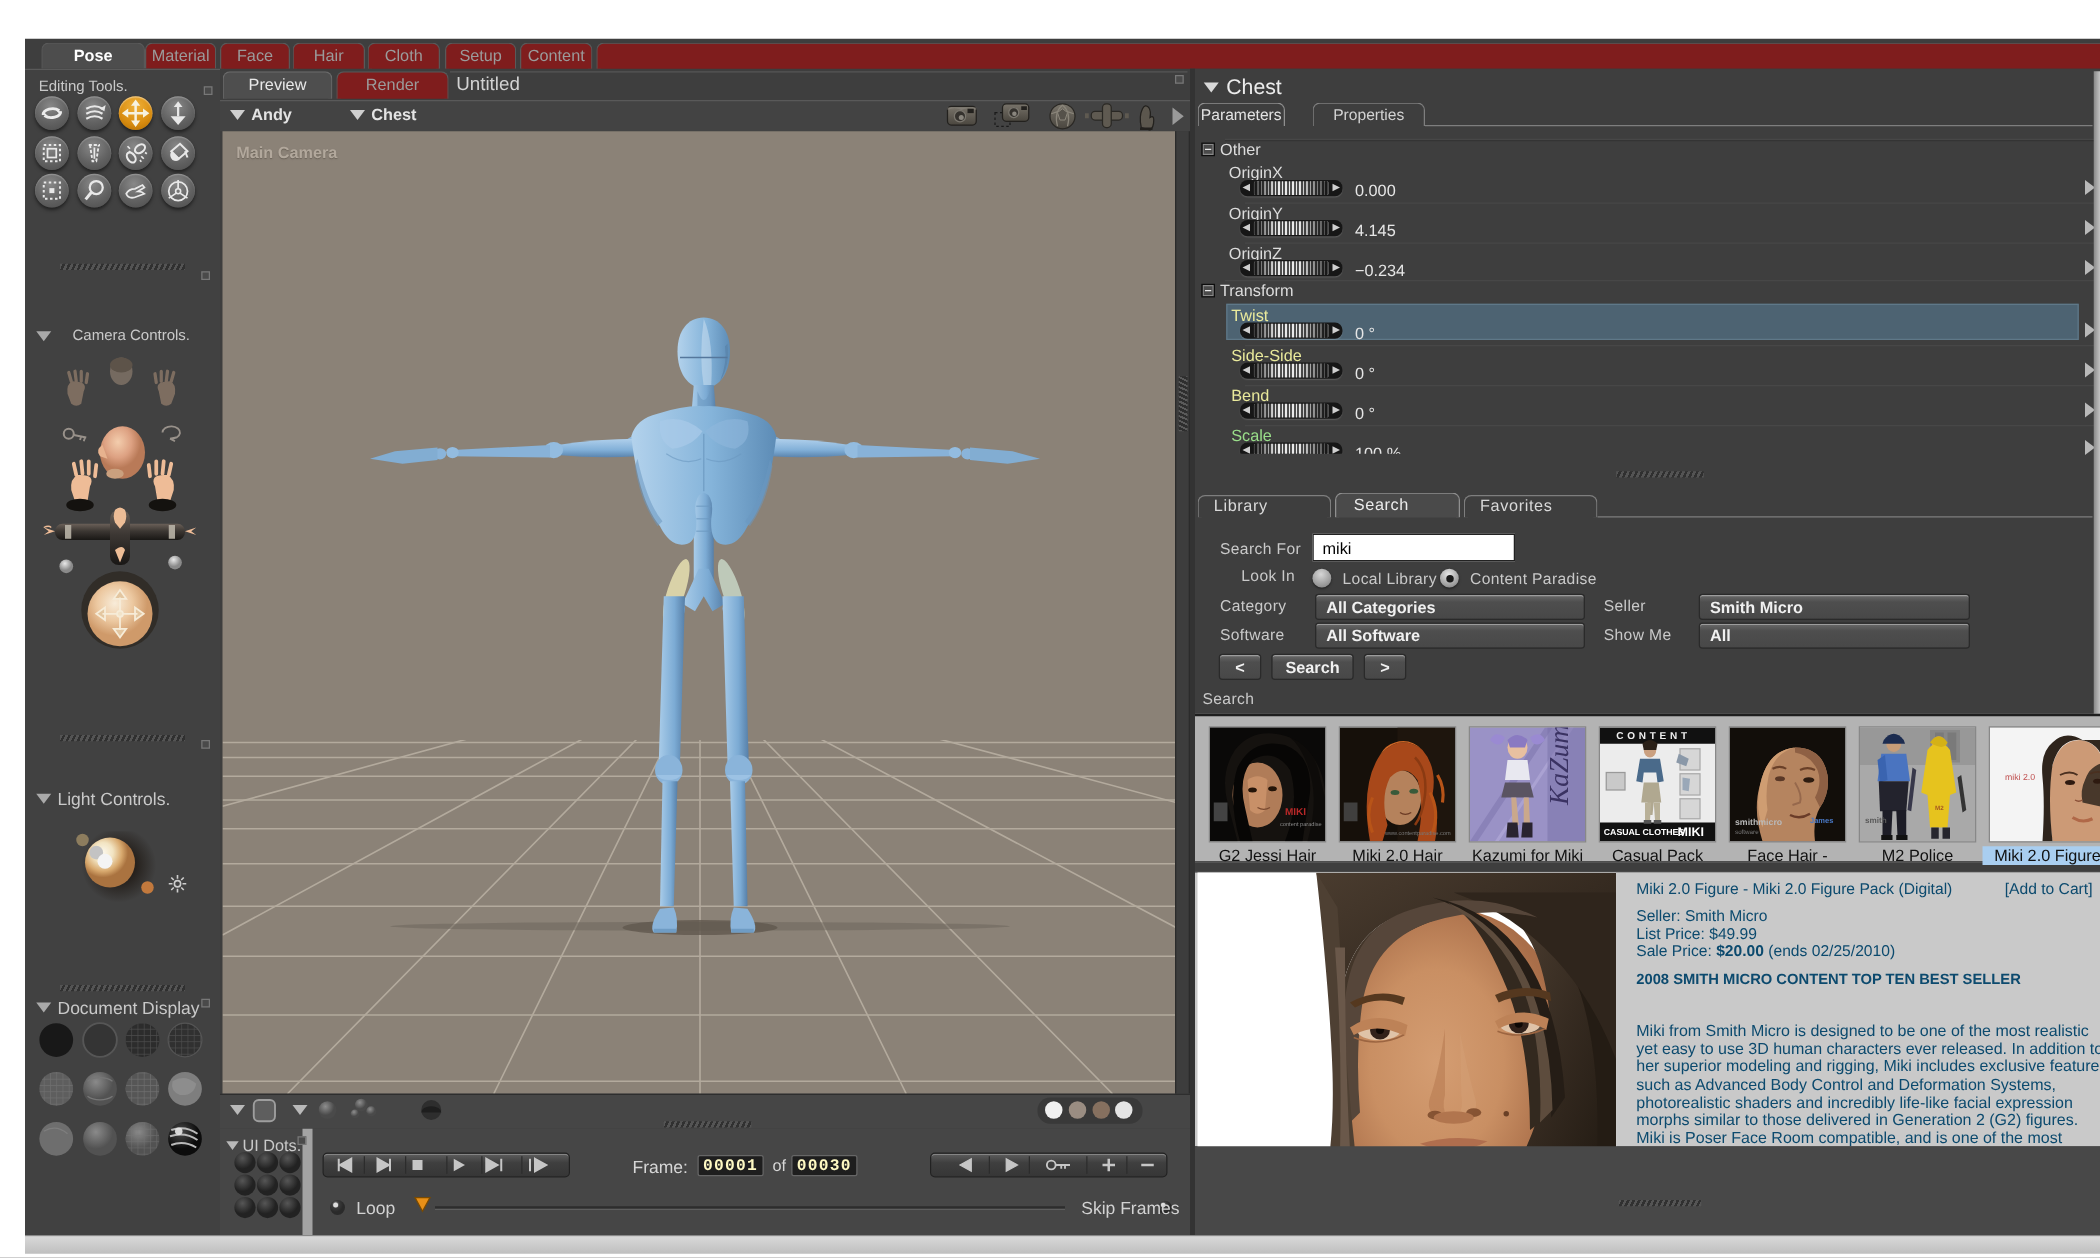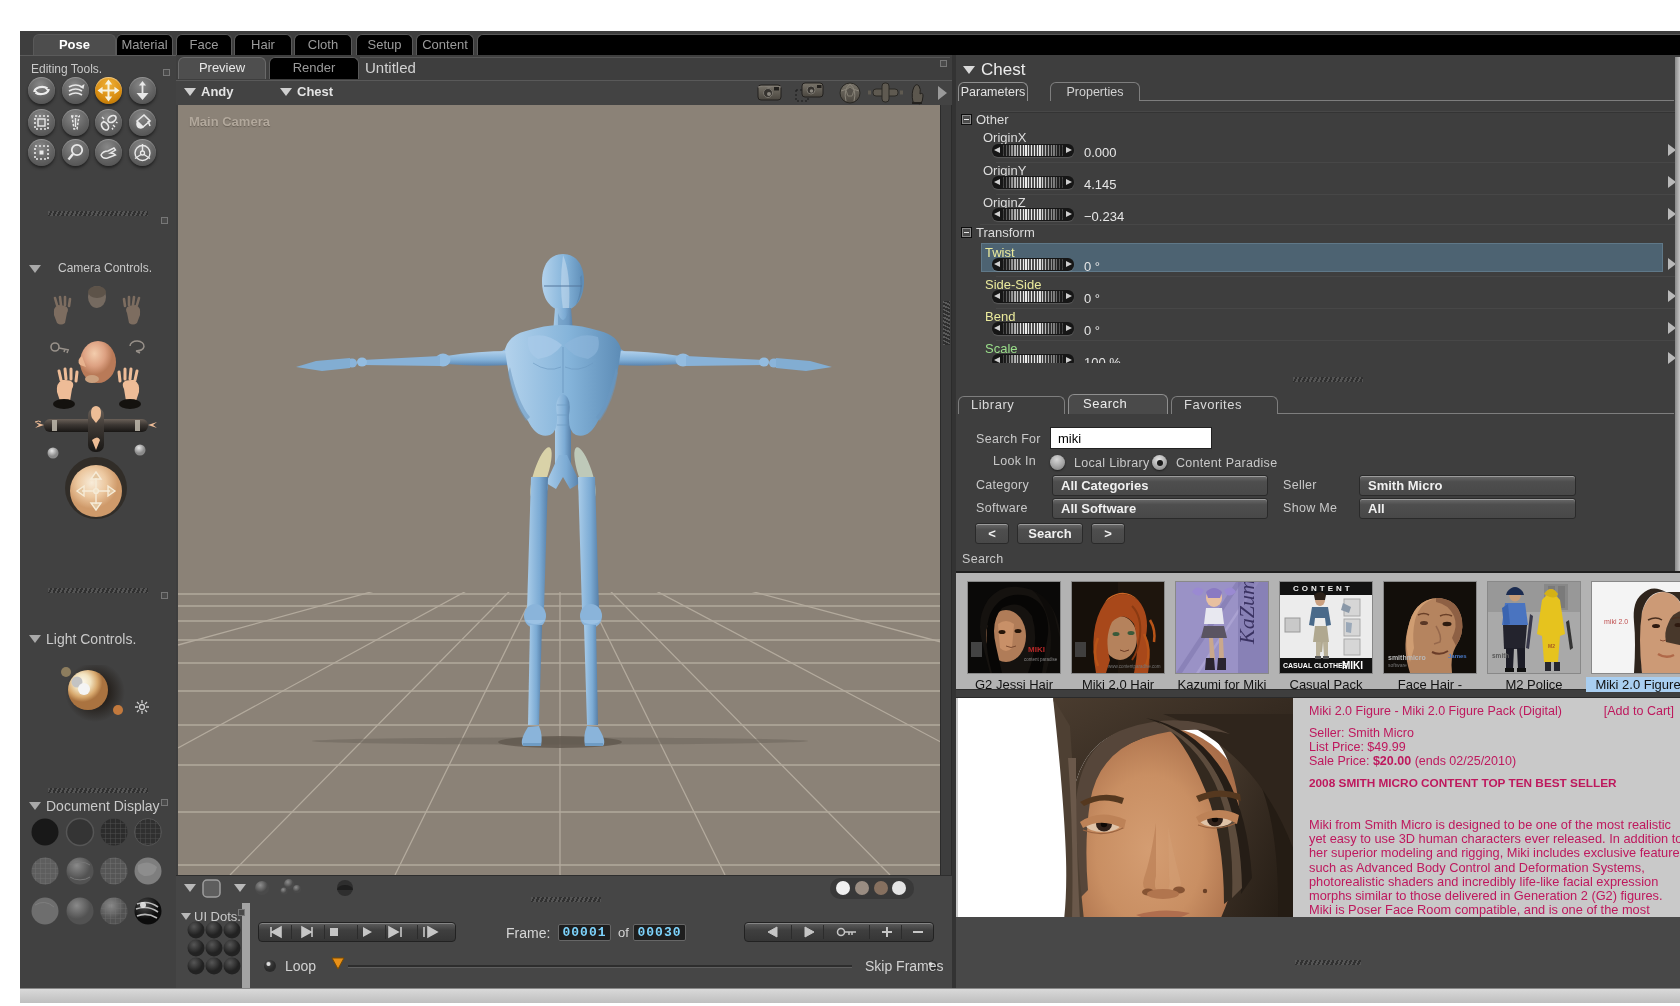--- a/index.html
+++ b/index.html
@@ -5,21 +5,21 @@
 * { margin:0; padding:0; box-sizing:border-box; }
 html,body { -webkit-font-smoothing:antialiased; width:1680px; height:1006px; background:#fff; font-family:"Liberation Sans", sans-serif; overflow:hidden; }
 #win { position:absolute; left:20px; top:12px; right:0; bottom:3px; }
 #titlebar { position:absolute; left:0; top:0; right:0; height:19px; border-radius:6px 6px 0 0;
   background:linear-gradient(#f9f9f9,#ebebeb 45%,#d2d2d2); border-bottom:1px solid #6e6e6e; }
 .tl { position:absolute; top:15px; width:12px; height:12px; border-radius:50%;
   background:radial-gradient(circle at 50% 35%, #f4f4f4, #c9c9c9 70%, #a0a0a0); border:1px solid #888; }
 #body { position:absolute; left:0; top:19px; right:0; bottom:15px; background:#3e3e3e; }
 #bottombar { position:absolute; left:0; right:0; bottom:0; height:15px;
   background:linear-gradient(#d9d9d9,#bfbfbf); border-top:1px solid #888; }
-.tab { position:absolute; top:0; height:21px; background:#000000; border:1px solid #595959; border-bottom:none;
+.tab { position:absolute; top:0; height:21px; background:#7f1d1d; border:1px solid #595959; border-bottom:none;
   border-radius:6px 6px 0 0; color:#9b9b9b; font-size:13px; text-align:center; line-height:20px; }
 .ltext { color:#c9c9c9; font-size:13px; }
 .tri-d { width:0; height:0; border-left:6px solid transparent; border-right:6px solid transparent; border-top:8px solid #a9a9a9; }
 .toolbtn { position:absolute; width:27px; height:27px; border-radius:50%;
   background:radial-gradient(circle at 45% 30%, #888888, #626262 55%, #4b4b4b);
   box-shadow:0 2px 3px rgba(0,0,0,.5), inset 0 1px 1px rgba(255,255,255,.25); }
 .hatch { position:absolute; height:5px; background:repeating-linear-gradient(115deg,#565656 0 2px,#2e2e2e 2px 4px); opacity:.9; }
 .cornerbox { position:absolute; width:7px; height:7px; border:1px solid #777; background:#4a4a4a; }
 .dial { position:absolute; width:82px; height:13px; border-radius:6px; background:#161616;
   box-shadow:0 1px 1px rgba(255,255,255,.15); }
@@ -38,21 +38,21 @@
 .formlabel { position:absolute; font-size:12.5px; color:#c9c9c9; letter-spacing:.3px; }
 .radio { position:absolute; width:15px; height:15px; border-radius:50%;
   background:radial-gradient(circle at 45% 30%, #d6d6d6, #9a9a9a 65%, #787878); box-shadow:0 1px 2px rgba(0,0,0,.5); }
 .minusbox { position:absolute; width:11px; height:11px; background:#4a4a4a; border:1px solid #0d0d0d; box-shadow:inset 0 0 0 1px #8a8a8a; }
 .minusbox:after { content:""; position:absolute; left:2px; right:2px; top:4px; height:1px; background:#e8e8e8; }
 .thumb { position:absolute; top:8px; width:94px; }
 .thumb .img { position:absolute; left:0; top:0; width:94px; height:93px; border:1px solid #888; }
 .thumb .cap { position:absolute; top:96px; left:-5px; width:104px; text-align:center; font-size:13px; color:#111; white-space:nowrap; }
 .pbg { position:absolute; border-radius:4px; background:linear-gradient(#5e5e5e,#3f3f3f 40%,#363636); border:1px solid #222; box-shadow:inset 0 1px 0 rgba(255,255,255,.25); }
 .framefield { position:absolute; width:53px; height:17px; background:#1e1e1e; border:1px solid #666; border-radius:2px;
-  color:#7dd3fc; font-family:"Liberation Mono", monospace; font-size:13px; font-weight:bold; text-align:center; line-height:16px; letter-spacing:1px; }
+  color:#fef9c3; font-family:"Liberation Mono", monospace; font-size:13px; font-weight:bold; text-align:center; line-height:16px; letter-spacing:1px; }
 </style>
 </head>
 <body>
 <div id="win">
   <div id="body">
 
     <div class="tab" style="left:13px; top:3px; width:83px; background:#4d4d4d; color:#fff; font-weight:bold;">Pose</div>
     <div class="tab" style="left:96px; top:3px; width:57px;">Material</div>
     <div class="tab" style="left:156px; top:3px; width:56px;">Face</div>
     <div class="tab" style="left:214px; top:3px; width:58px;">Hair</div>
@@ -823,21 +823,21 @@
             <path d="M240 127 Q258 134 278 125" stroke="#9c6541" stroke-width="1.2" fill="none"></path>
             <path d="M198 125 Q193 160 186 180 Q183 190 190 194 L200 197 Q195 188 198 178z" fill="#b87b52" opacity=".6"></path>
             <path d="M210 128 Q217 162 222 180 Q225 190 218 193 L208 196 Q213 188 211 178z" fill="#d3a075" opacity=".5"></path>
             <ellipse cx="190" cy="194" rx="6" ry="3.5" fill="#7e4c2e" opacity=".9"></ellipse>
             <ellipse cx="221" cy="192" rx="6" ry="3.5" fill="#7e4c2e" opacity=".9"></ellipse>
             <ellipse cx="205" cy="196" rx="16" ry="5" fill="#b1754e"></ellipse>
             <path d="M178 217 Q205 209 232 215 Q220 222 204 222 Q190 222 178 217z" fill="#b06e4e"></path>
             <circle cx="247" cy="193" r="2.2" fill="#6a4026"></circle>
           </svg>
         </div>
-        <div style="position:absolute; left:337px; top:0; right:0; bottom:0; background:#c9c9c9; font-size:12.5px; color:#be185d;">
+        <div style="position:absolute; left:337px; top:0; right:0; bottom:0; background:#c9c9c9; font-size:12.5px; color:#0c4a6e;">
           <div style="position:absolute; left:16px; top:6px;">Miki 2.0 Figure - Miki 2.0 Figure Pack (Digital)</div>
           <div style="position:absolute; right:6px; top:6px;">[Add to Cart]</div>
           <div style="position:absolute; left:16px; top:28px;">Seller: Smith Micro</div>
           <div style="position:absolute; left:16px; top:42px;">List Price: $49.99</div>
           <div style="position:absolute; left:16px; top:56px;">Sale Price: <b>$20.00</b> (ends 02/25/2010)</div>
           <div style="position:absolute; left:16px; top:78px; font-weight:bold; font-size:11.8px;">2008 SMITH MICRO CONTENT TOP TEN BEST SELLER</div>
           <div style="position:absolute; left:16px; top:120px; width:380px; line-height:14.2px; font-size:12.8px; white-space:nowrap;">Miki from Smith Micro is designed to be one of the most realistic<br>yet easy to use 3D human characters ever released. In addition to<br>her superior modeling and rigging, Miki includes exclusive features<br>such as Advanced Body Control and Deformation Systems,<br>photorealistic shaders and incredibly life-like facial expression<br>morphs similar to those delivered in Generation 2 (G2) figures.<br>Miki is Poser Face Room compatible, and is one of the most<br>advanced and versatile Poser characters to date.</div>
         </div>
       </div>
       <div style="position:absolute; left:0; top:862px; width:724px; height:71px; background:#484848;"></div>

